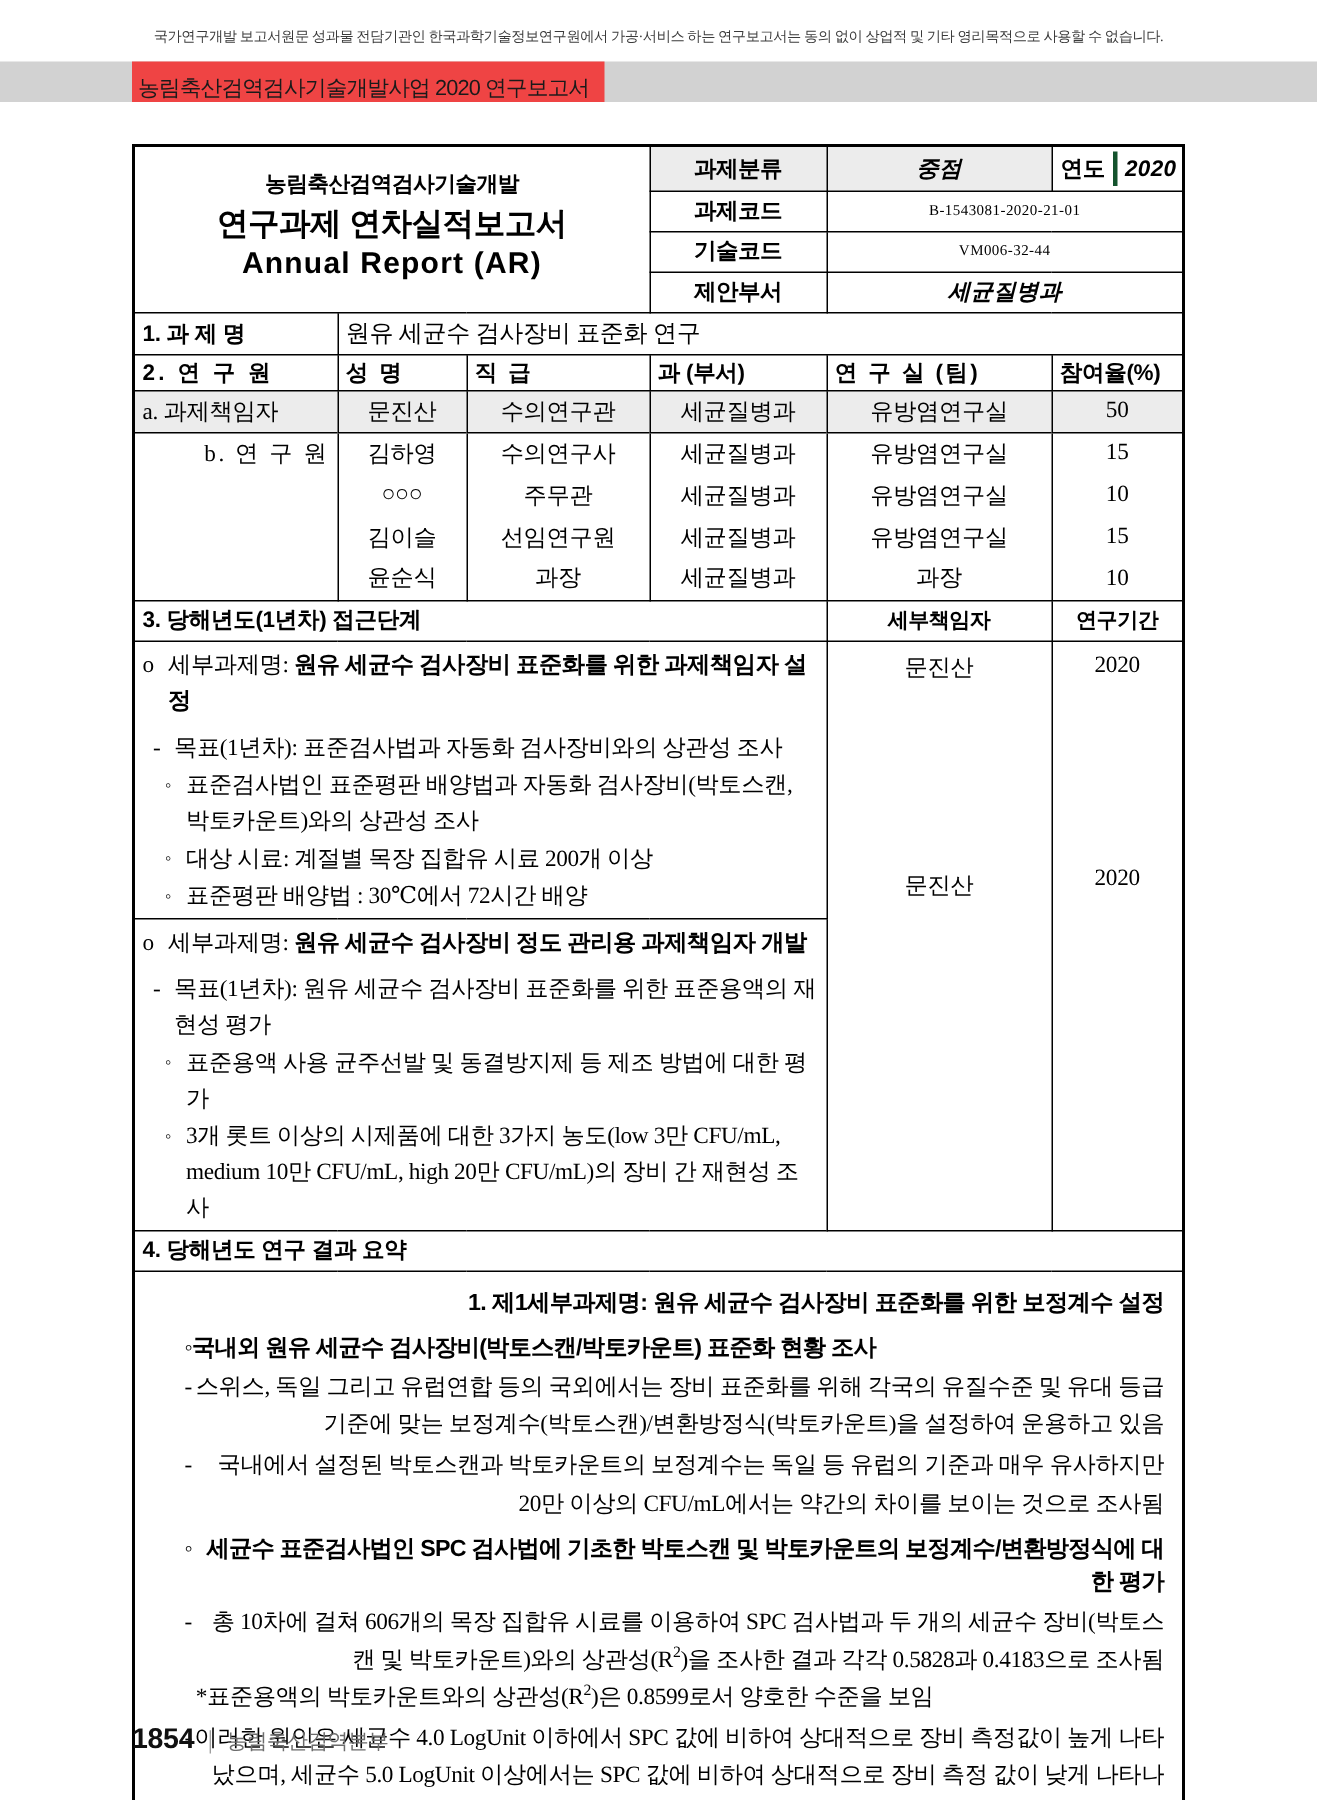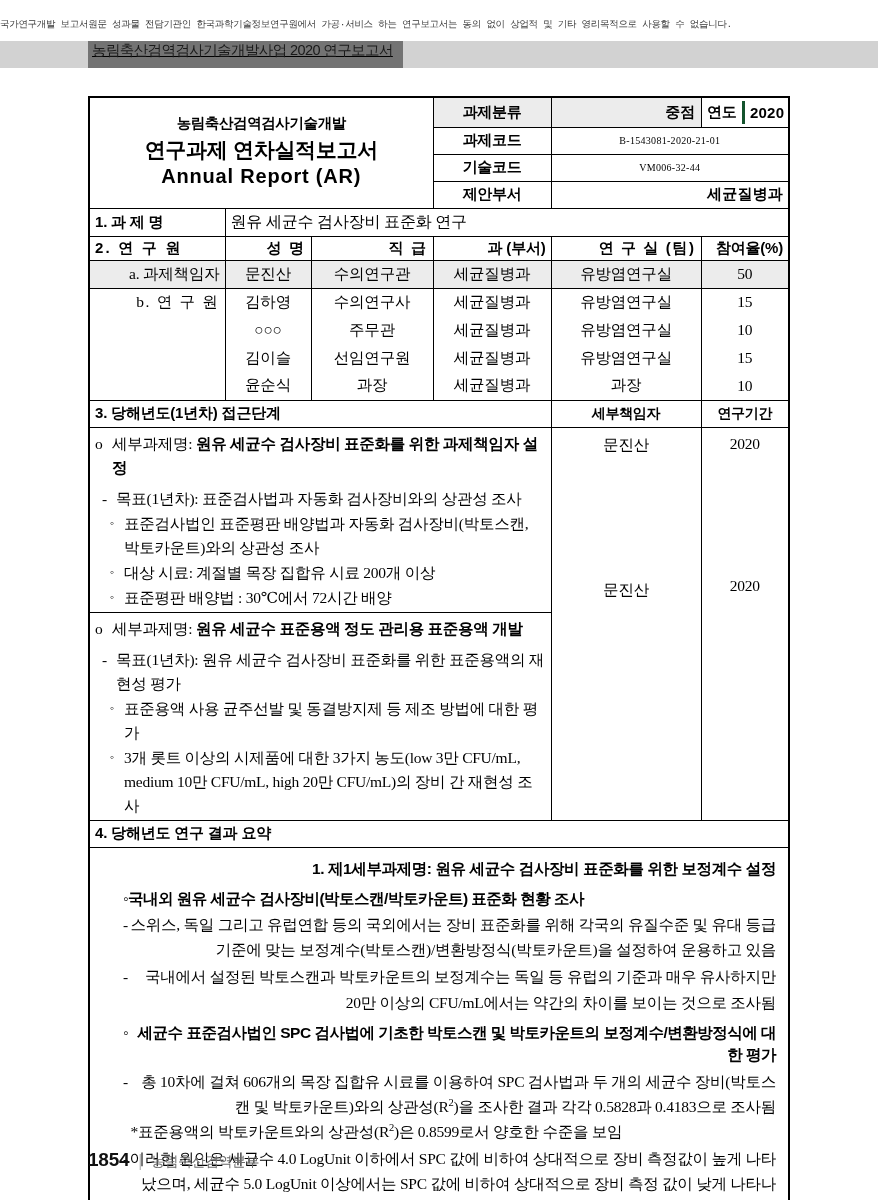--- a/index.html
+++ b/index.html
@@ -11,43 +11,43 @@
     font-family: "Liberation Serif", "DejaVu Serif", serif;
     color: #000000;
     position: relative;
     overflow: hidden;
   }
 
   
   .disclaimer {
     position: absolute;
     top: 18px; left: 0; right: 0;
-    font-family: Liberation Mono, monospace;
+    text-align: center;
+    font-family: Liberation Serif, serif;
     font-size: 9.5px;
     color: #3a3a3a;
     letter-spacing: -0.3px;
     white-space: nowrap;
   }
 
   
   .header-band {
     position: absolute;
     top: 41px; left: 0;
     width: 878px; height: 27px;
     background: #d2d2d2;
   }
   .header-band .title-plate {
     position: absolute;
     left: 88px; top: 0;
     height: 27px;
-    background: #737373;
+    background: #ef4444;
     display: flex;
-    align-items: flex-start;
+    align-items: flex-end;
     padding: 0 10px 0 4px;
-    text-decoration: underline;
   }
   .header-band .title-plate span {
     font-family: "Liberation Sans", "DejaVu Sans", sans-serif;
     font-size: 14.5px;
     color: #1a1a1a;
     letter-spacing: -0.6px;
     white-space: nowrap;
   }
 
   
@@ -64,21 +64,21 @@
   }
   table.grid td {
     border: 1px solid #000;
     vertical-align: middle;
     padding: 2px 5px;
   }
   .nb-l { border-left: none !important; }
   .nb-r { border-right: none !important; }
   .nb-t { border-top: none !important; }
   .nb-b { border-bottom: none !important; text-align: right; }
-  .shade { background: #ececec; text-align: right; }
+  .shade { background: #ececec; }
 
   
   .mast {
     text-align: center;
     line-height: 1.22;
     padding: 7px 4px 9px 4px;
   }
   .mast .l1 {
     font-family: "Liberation Sans", "DejaVu Sans", sans-serif;
     font-size: 14.5px; font-weight: 700;
@@ -99,22 +99,23 @@
 
   .klabel {
     font-family: Liberation Sans, sans-serif;
     font-size: 15px; font-weight: 700;
     text-align: center;
     letter-spacing: -0.3px;
   }
   .kval {
     font-family: "Liberation Sans", "DejaVu Sans", sans-serif;
     font-size: 15px; font-weight: 700;
-    text-align: right;
+    text-align: center;
     letter-spacing: 0.2px;
+    font-style: italic;
   }
   .kval-serif {
     font-family: "Liberation Serif", "DejaVu Serif", serif;
     font-size: 10px;
     text-align: center;
     letter-spacing: 0.3px;
   }
 
   
   .seclabel {
@@ -127,21 +128,21 @@
   .secvalue {
     font-family: "Liberation Serif", "DejaVu Serif", serif;
     font-size: 16px;
     padding-left: 8px;
     letter-spacing: -0.2px;
   }
 
   .colhead {
     font-family: "Liberation Sans", "DejaVu Sans", sans-serif;
     font-size: 15px; font-weight: 700;
-    text-align: right;
+    text-align: left;
     letter-spacing: 1.6px;
   }
   .colhead.tight { letter-spacing: -0.2px; }
 
   .cell {
     font-family: "Liberation Serif", "DejaVu Serif", serif;
     font-size: 15.5px;
     text-align: center;
     letter-spacing: -0.2px;
   }
@@ -392,21 +393,21 @@
         <div>2020</div>
         <div style="height:124px"></div>
         <div>2020</div>
       </td>
     </tr>
 
     <tr>
       <td colspan="4" class="body-cell nb-l nb-t" style="height:152px">
         <div class="li lv1">
           <span class="mk">o</span>
-          <span class="tx"><span class="plain">세부과제명: </span><span>원유 세균수 표준용액 정도 관리용 표준용액 개발</span></span>
+          <span class="tx"><span class="plain">세부과제명: </span><span>원유 세균수 검사장비 정도 관리용 과제책임자 개발</span></span>
         </div>
         <div class="li lv2">
           <span class="mk">-</span>
           <span class="tx">목표(1년차): 원유 세균수 검사장비 표준화를 위한 표준용액의 재현성 평가</span>
         </div>
         <div class="li lv3">
           <span class="mk">◦</span>
           <span class="tx">표준용액 사용 균주선발 및 동결방지제 등 제조 방법에 대한 평가</span>
         </div>
         <div class="li lv3">

